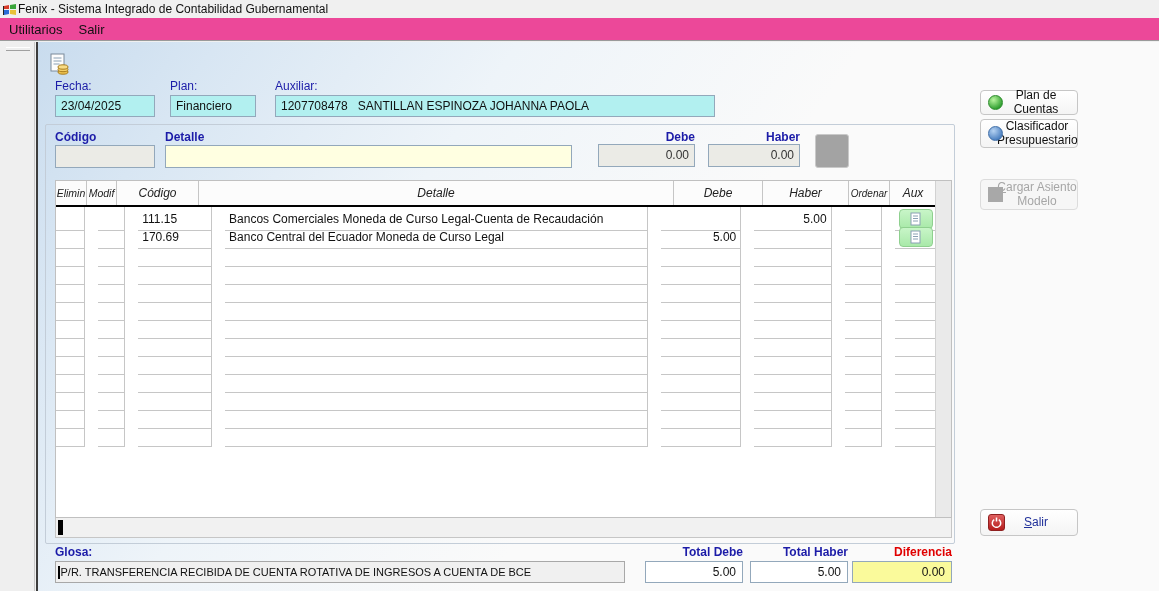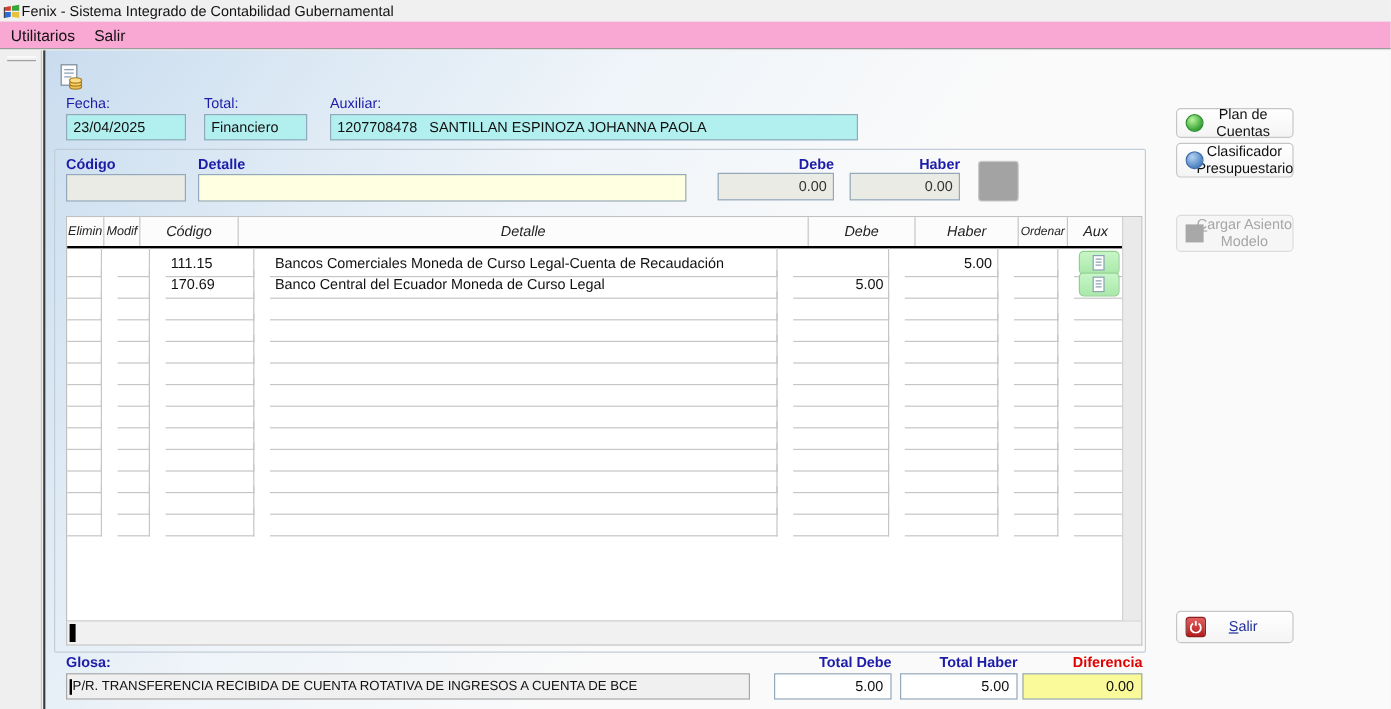--- a/index.html
+++ b/index.html
@@ -4,21 +4,21 @@
 <style>
   * { margin:0; padding:0; box-sizing:border-box; }
   html,body { width:1159px; height:591px; }
   body { font-family:"Liberation Sans","DejaVu Sans",sans-serif; font-size:12px; color:#111; background:#fff; overflow:hidden; }
   #window { position:relative; width:1159px; height:591px; background:#f0f0f0; overflow:hidden; }
 
   
   #titlebar { position:absolute; left:0; top:0; width:1159px; height:18px; background:#f0f0f0; display:flex; align-items:center; }
   #titlebar .ttl { margin-left:0; font-size:12px; color:#111; }
   #appicon { width:15px; height:13px; margin-left:3px; }
-  #menubar { position:absolute; left:0; top:18px; width:1159px; height:22px; background:#f9a8d4; display:flex; align-items:center; }
+  #menubar { position:absolute; left:0; top:18px; width:1159px; height:22px; background:#ec4899; display:flex; align-items:center; }
   .menu-item { padding:2px 8px; font-size:13px; color:#111; }
   .menu-item:first-child { margin-left:1px; }
 
   
   #workspace { position:absolute; left:0; top:40px; width:1159px; height:551px; border-top:1px solid #9a9a9a; }
   #left-panel { position:absolute; left:0; top:1px; width:35px; height:550px; background:#efefef; border-right:1px solid #c8c8c8; }
   #splitter-handle { position:absolute; left:6px; top:5px; width:24px; height:4px; border-top:1px solid #fff; border-bottom:1px solid #a0a0a0; }
   #vsep { position:absolute; left:36px; top:1px; width:2px; height:550px; background:#3c3c3c; }
   #main { position:absolute; left:38px; top:1px; width:1121px; height:550px;
           background:linear-gradient(125deg,#c9dcee 0%,#d8e6f3 12%,#eef4f9 32%,#fafafa 55%,#fafafa 100%); }
@@ -115,21 +115,21 @@
           <line x1="6.5" y1="12" x2="12.5" y2="12" stroke="#8aa0b4"></line>
           <ellipse cx="16" cy="20" rx="5" ry="2.2" fill="#eec34f" stroke="#a87c1e"></ellipse>
           <ellipse cx="16" cy="17.5" rx="5" ry="2.2" fill="#f4d06a" stroke="#a87c1e"></ellipse>
           <ellipse cx="16" cy="15" rx="5" ry="2.2" fill="#f8dc86" stroke="#a87c1e"></ellipse>
         </svg>
       </div>
 
       <span class="lbl" style="left:17px; top:37px;">Fecha:</span>
       <div class="field cyan" style="left:17px; top:53px; width:100px; height:22px;">23/04/2025</div>
 
-      <span class="lbl" style="left:132px; top:37px;">Total:</span>
+      <span class="lbl" style="left:132px; top:37px;">Plan:</span>
       <div class="field cyan" style="left:132px; top:53px; width:86px; height:22px;">Financiero</div>
 
       <span class="lbl" style="left:237px; top:37px;">Auxiliar:</span>
       <div class="field cyan" style="left:237px; top:53px; width:440px; height:22px;">1207708478   SANTILLAN ESPINOZA JOHANNA PAOLA</div>
 
       <div id="groupbox"></div>
 
       <span class="lbl b" style="left:17px; top:88px;">Código</span>
       <div class="field gray" style="left:17px; top:103px; width:100px; height:23px;"></div>
 

